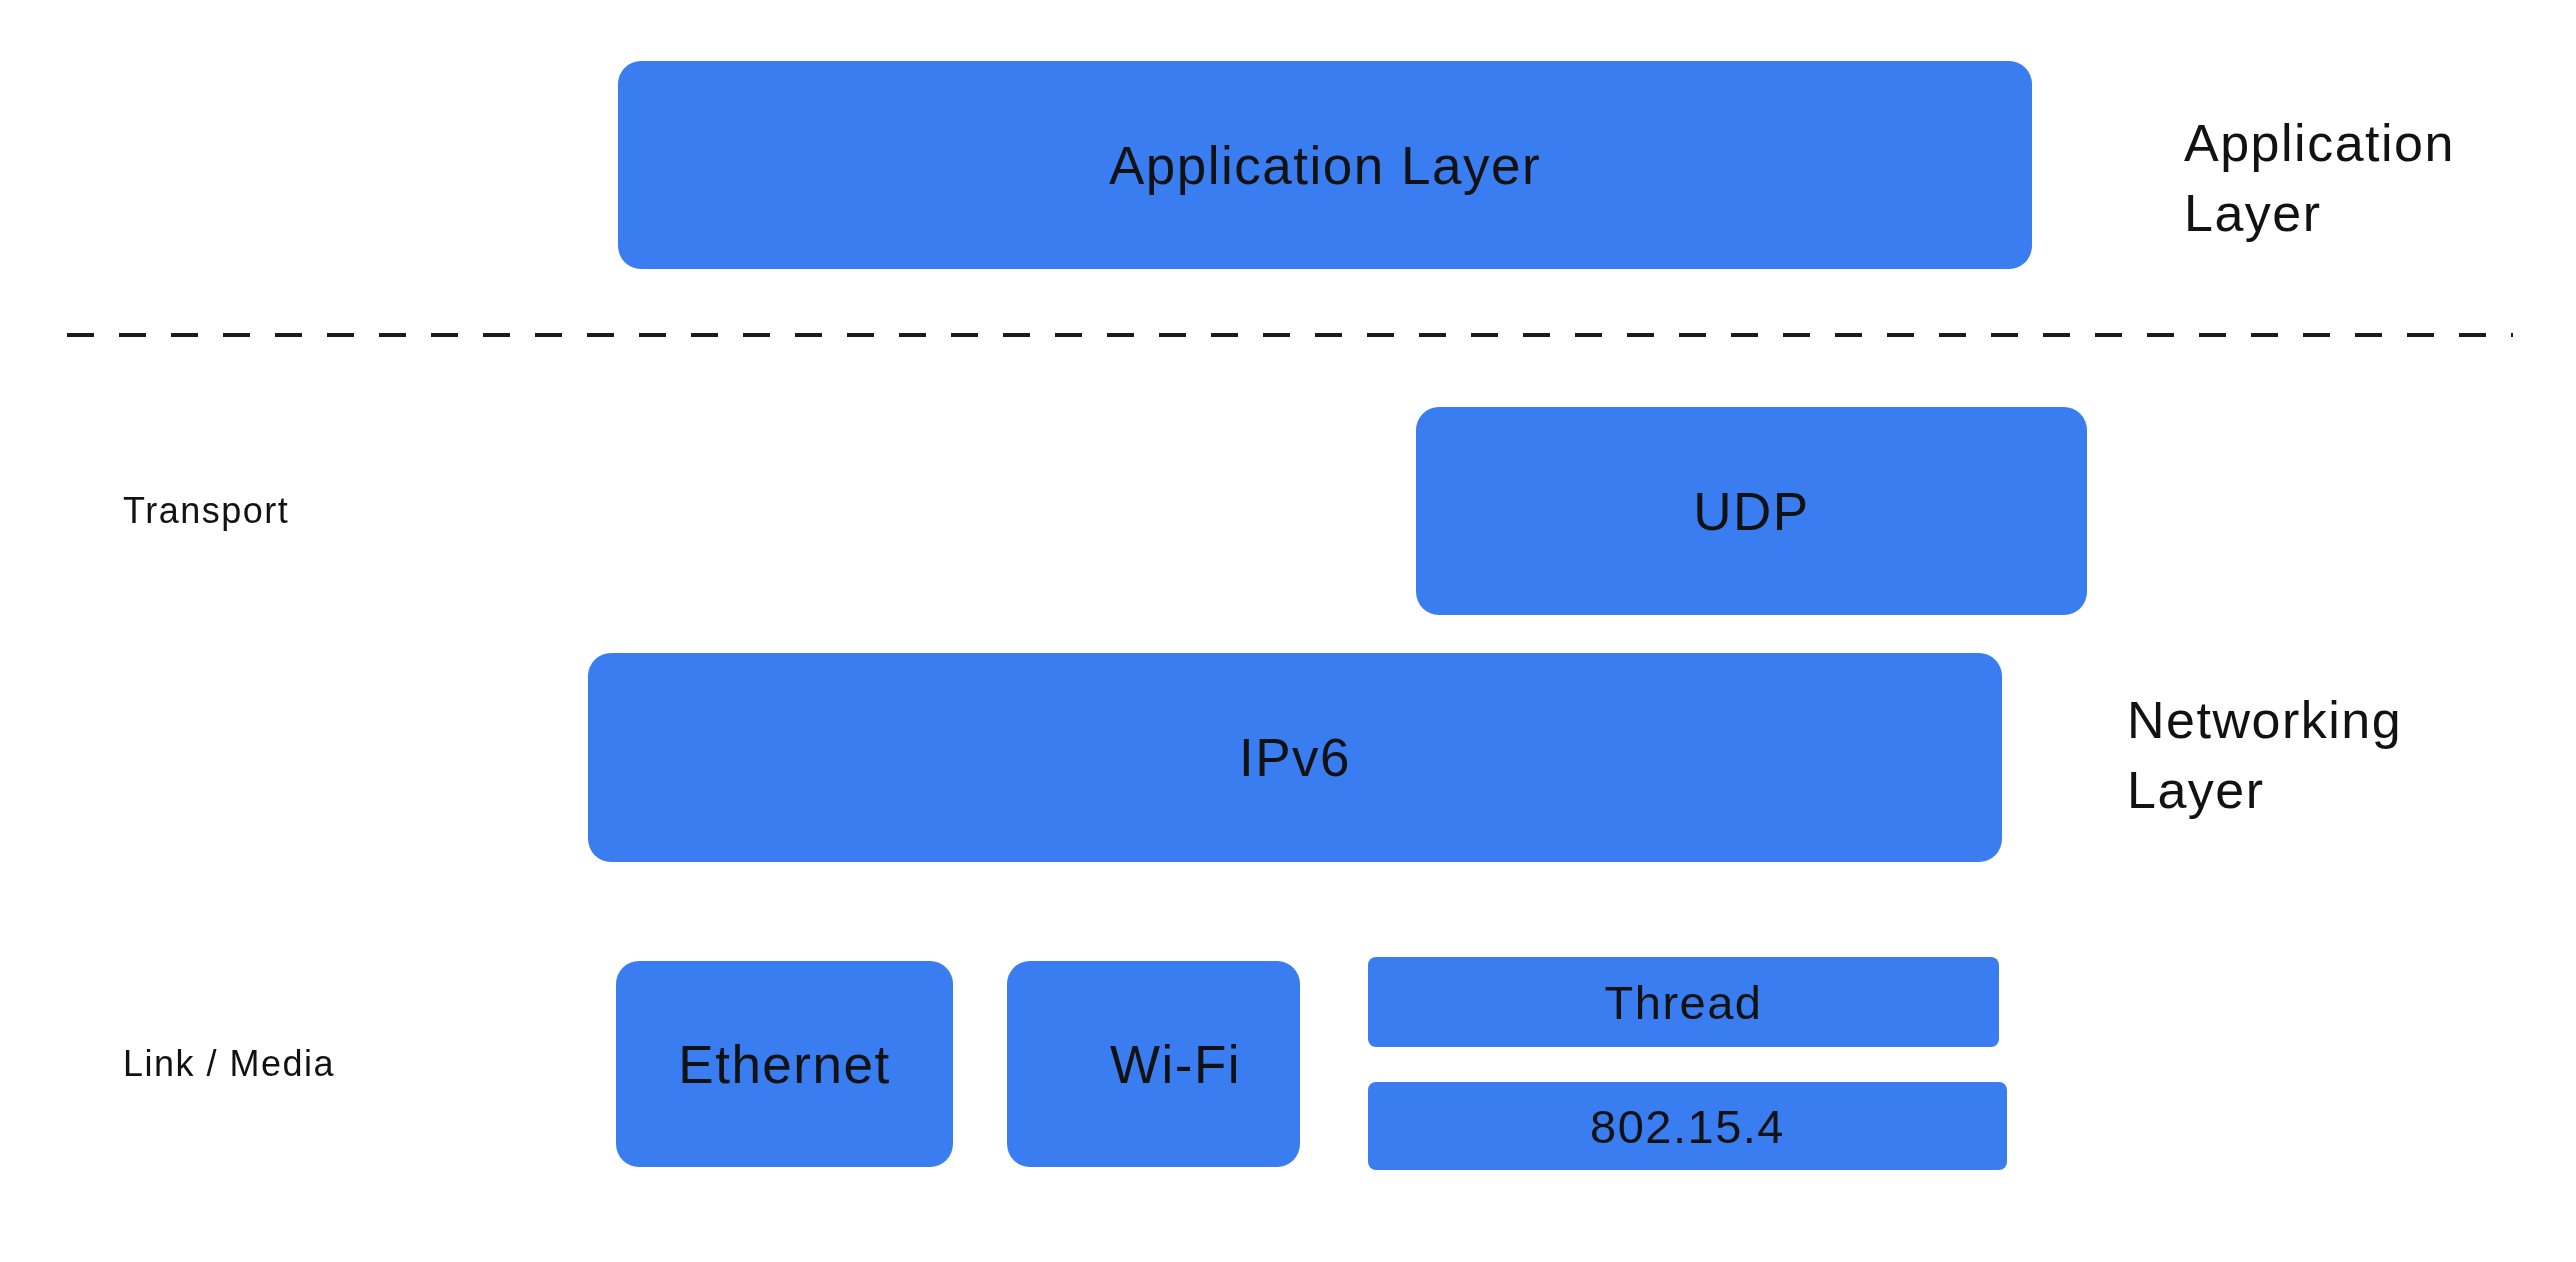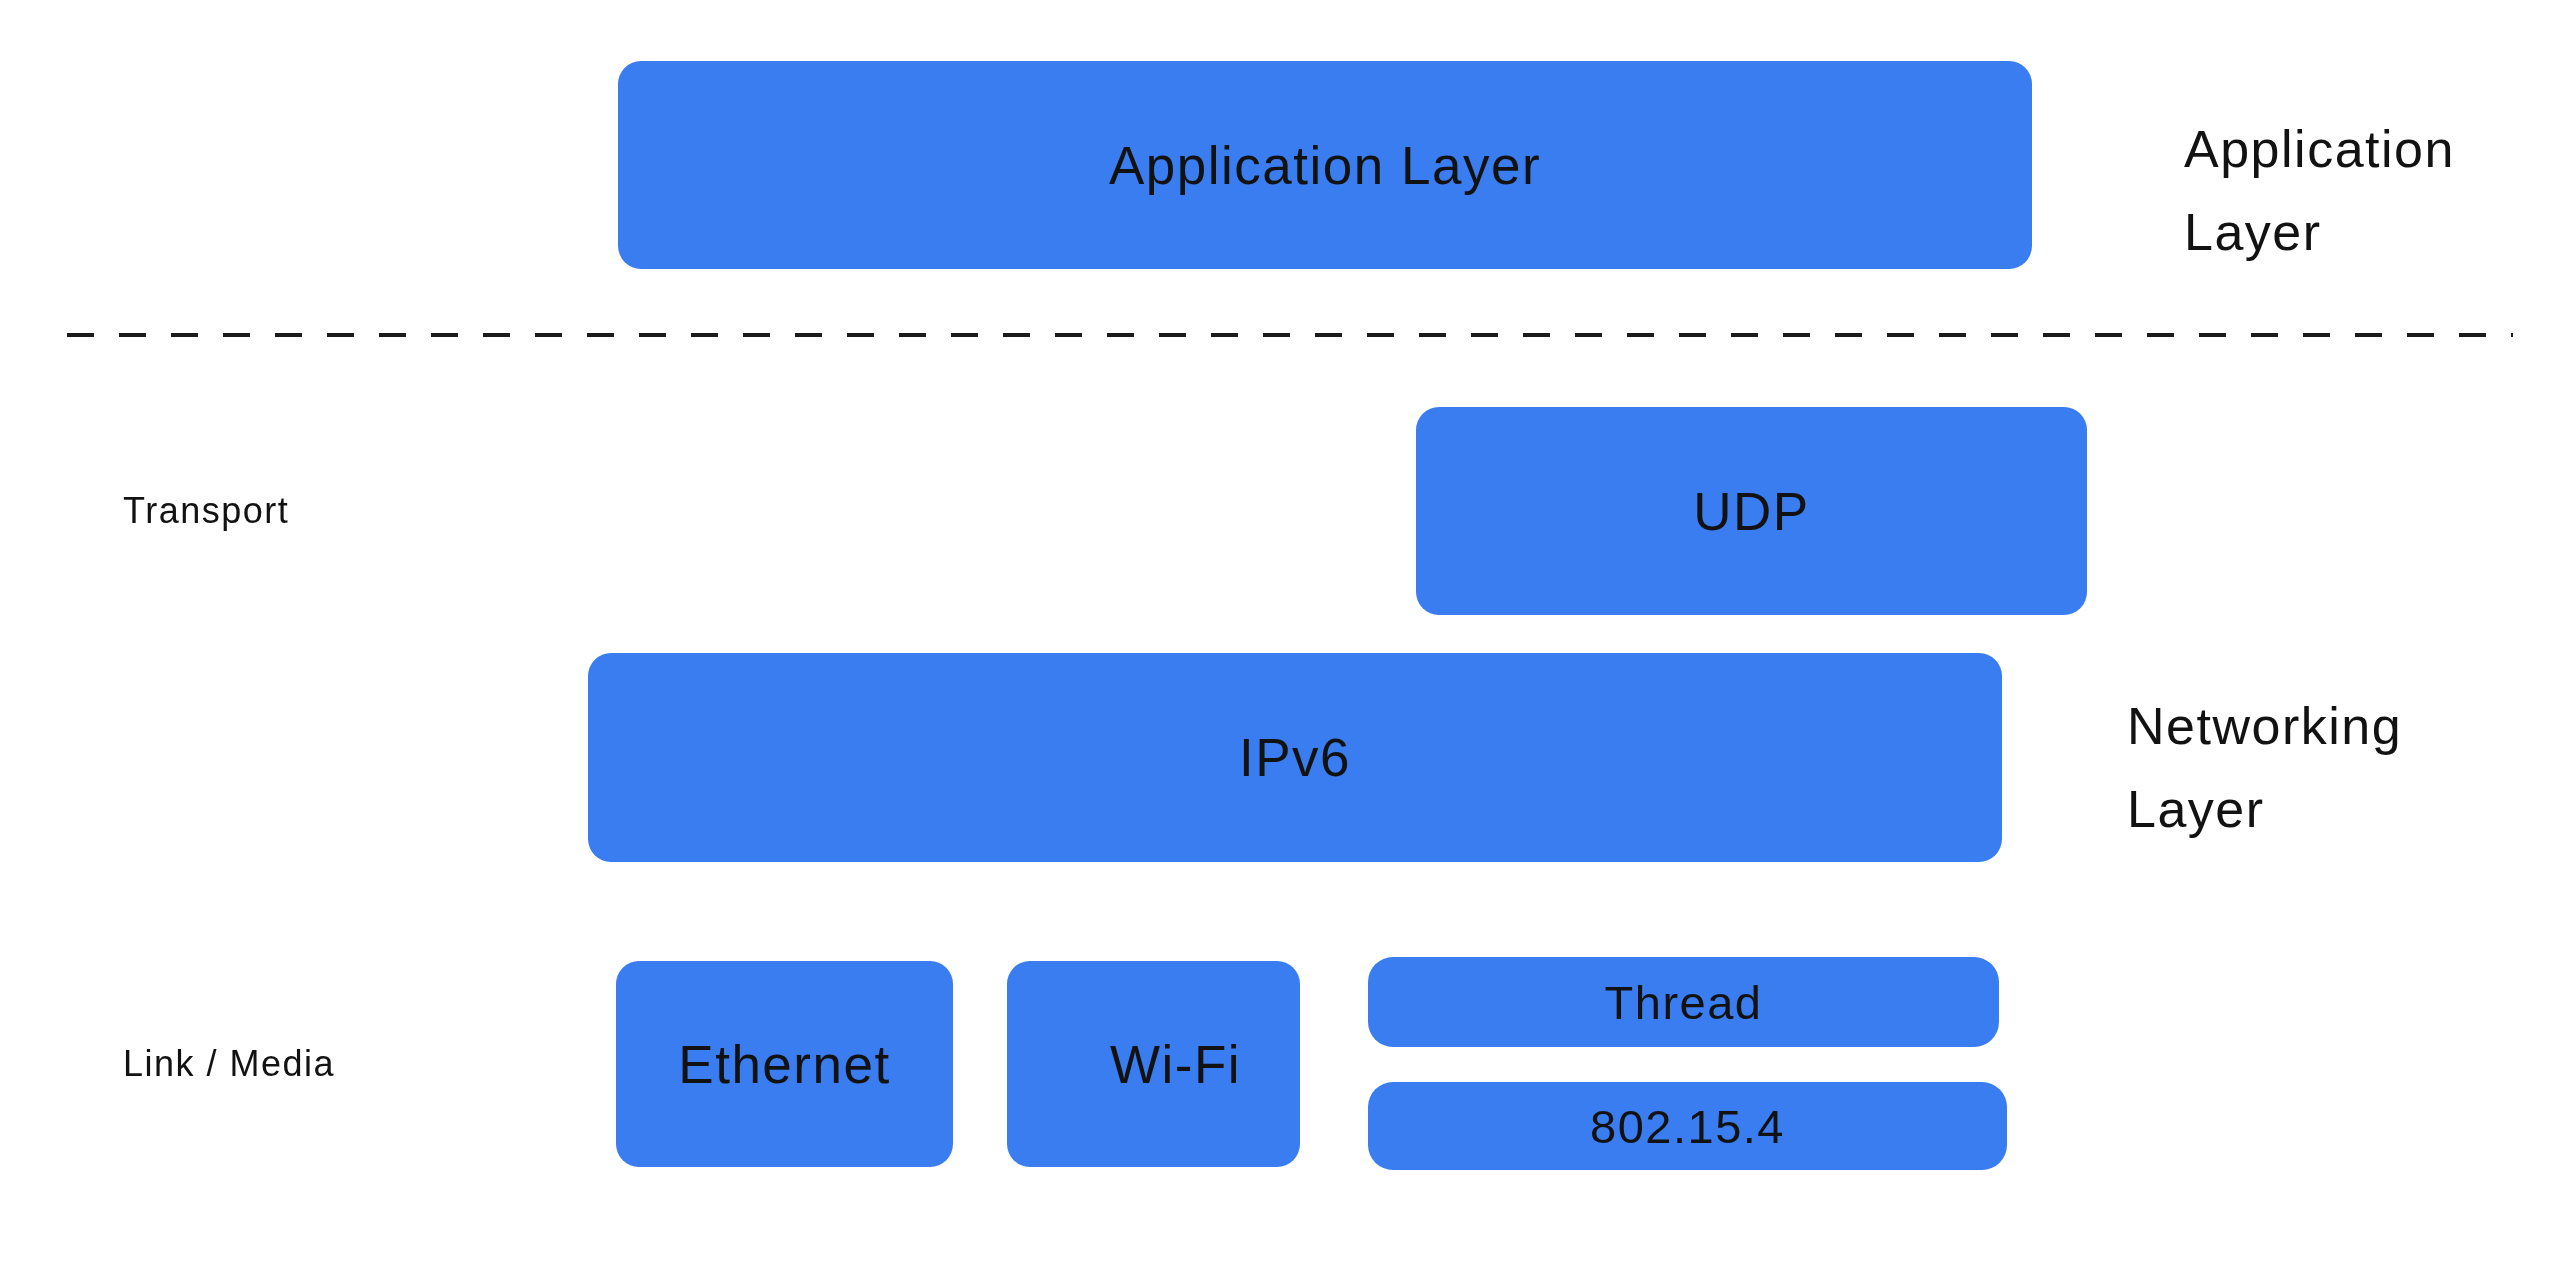--- a/index.html
+++ b/index.html
@@ -26,21 +26,21 @@
     border-radius:23px;
     display:flex;
     align-items:center;
     justify-content:center;
     color:var(--text);
     font-size:53px;
     letter-spacing:1.5px;
     white-space:nowrap;
   }
   .box.small{
-    border-radius:25px;
+    border-radius:8px;
     font-size:47px;
   }
   
   .app-box      {left:618px; top:61px;  width:1414px; height:208px;}
   .tcp-box      {left:614px; top:407px;  width:684px; height:208px;}
   .udp-box      {left:1416px; top:407px;  width:671px; height:208px;}
   .ipv6-box     {left:588px; top:653px; width:1414px; height:209px;}
   .ethernet-box {left:616px; top:961px; width:337px;  height:206px;}
   .wifi-box     {left:1007px; top:961px; width:293px;  height:206px;padding-left:44px;}
   .thread-box   {left:1368px; top:957px; width:631px; height:90px;}
@@ -71,21 +71,21 @@
   }
   .row-label.transport {top:407px;  height:208px;}
   .row-label.network   {top:653px; height:209px;}
   .row-label.linkmedia {top:961px; height:206px;}
 
   
   .side-label{
     position:absolute;
     color:var(--text);
     font-size:52px;
-    line-height:83px;
+    line-height:70px;
     letter-spacing:1.5px;
     white-space:pre-line;
   }
   .side-label.app-side {left:2184px; top:108px;}
   .side-label.net-side {left:2127px; top:685px;}
 </style>
 </head>
 <body>
 
 <div class="canvas">

